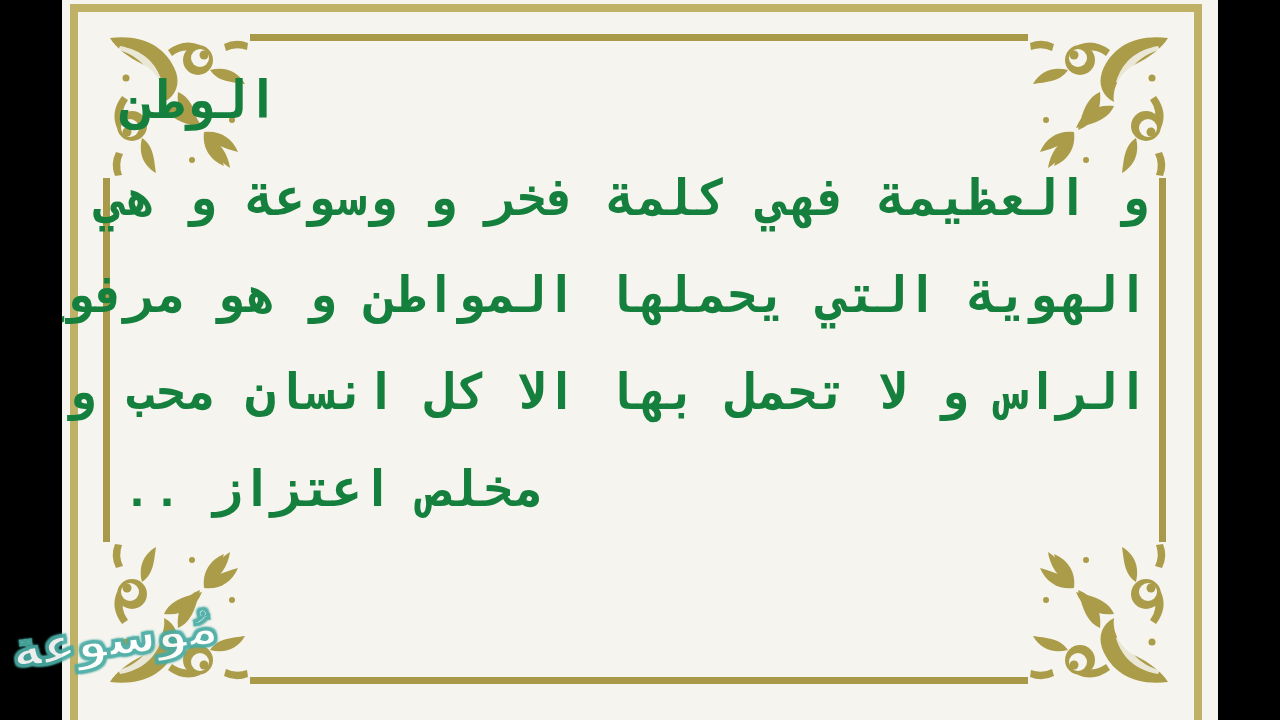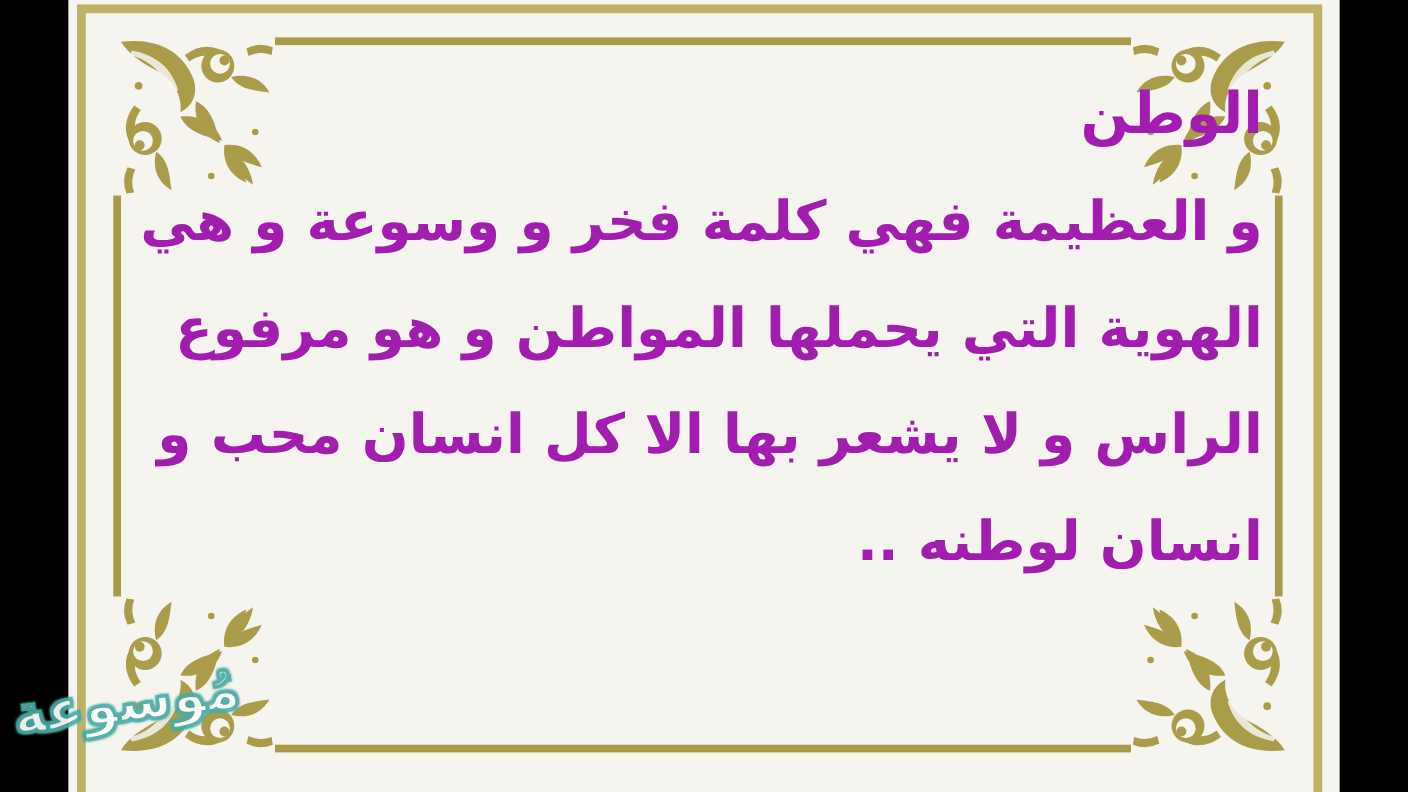--- a/index.html
+++ b/index.html
@@ -64,23 +64,24 @@
   .corner.tr { right: 38px; top: 26px;    transform: scaleX(-1); }
   .corner.bl { left: 36px;  bottom: 26px; transform: scaleY(-1); }
   .corner.br { right: 38px; bottom: 26px; transform: scale(-1,-1); }
 
   .text-block {
     position: absolute;
     left: 60px;
     right: 70px;
     top: 56px;
     direction: rtl;
-    text-align: right;
-    color: #a21caf;
+    text-align: left;
+    color: #15803d;
     z-index: 2;
+    font-family: Liberation Mono, monospace;
   }
   .text-line {
     height: 97px;
     line-height: 97px;
     font-size: 50px;
     font-weight: bold;
     white-space: nowrap;
   }
   .text-line.title {
     font-size: 52px;
@@ -172,19 +173,19 @@
         <use href="#flourish"></use>
       </svg>
     <svg class="corner br" viewBox="0 0 152 152">
         <use href="#flourish"></use>
       </svg>
 
     <div class="text-block">
       <div class="text-line title">الوطن</div>
       <div class="text-line">و العظيمة فهي كلمة فخر و وسوعة و هي</div>
       <div class="text-line">الهوية التي يحملها المواطن و هو مرفوع</div>
-      <div class="text-line">الراس و لا يشعر بها الا كل انسان محب و</div>
-      <div class="text-line">انسان لوطنه ..</div>
+      <div class="text-line">الراس و لا تحمل بها الا كل انسان محب و</div>
+      <div class="text-line">مخلص اعتزاز ..</div>
     </div>
   </div>
 
   <div class="watermark">مُوسوعة</div>
 </div>
 
 </body></html>

